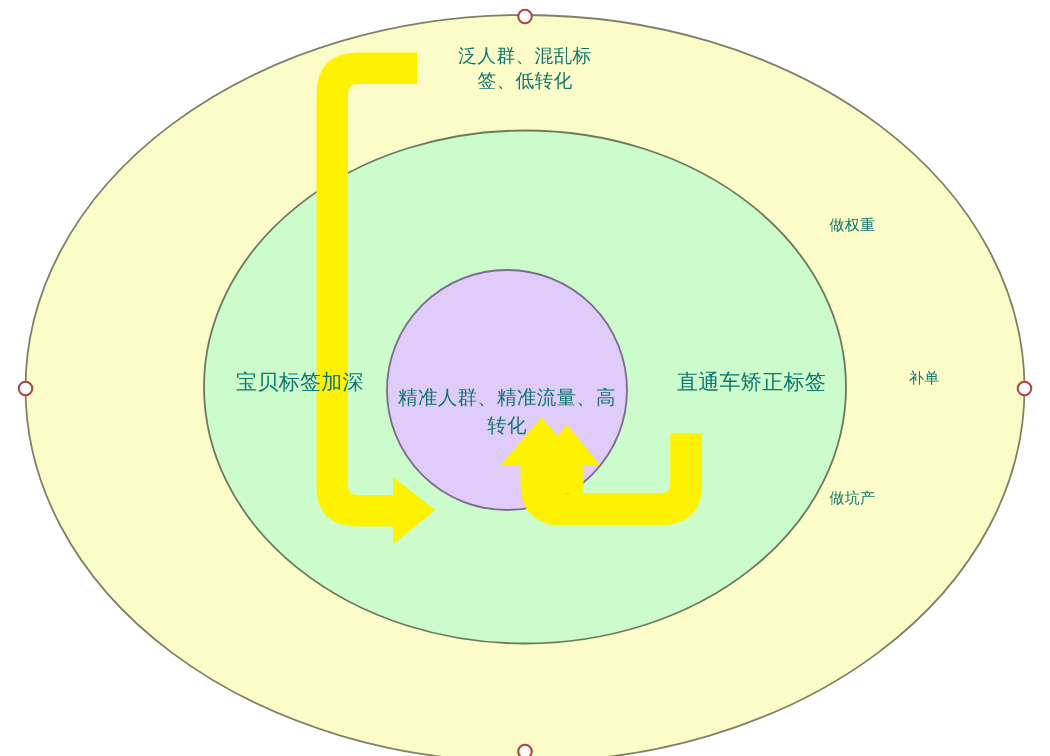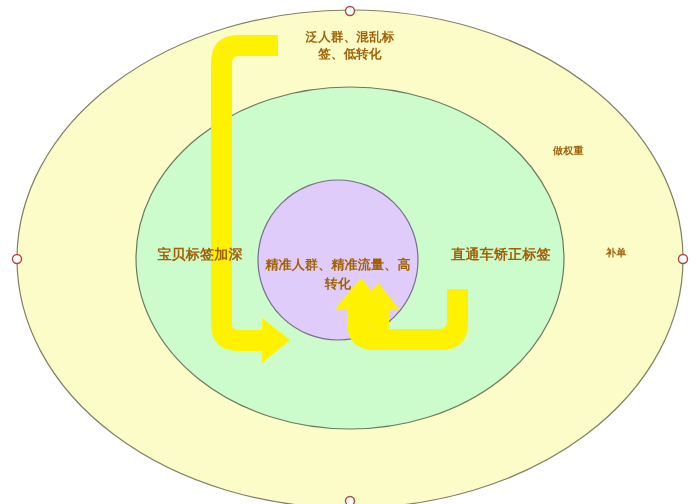--- a/index.html
+++ b/index.html
@@ -21,22 +21,22 @@
   #diagram-svg {
     position: absolute;
     left: 0;
     top: 0;
     width: 700px;
     height: 504px;
     display: block;
   }
   .label {
     position: absolute;
-    color: #a16207;
-    font-weight: bold;
+    color: #0f766e;
+    font-weight: normal;
     text-align: center;
     line-height: 1.35;
     white-space: pre-line;
     letter-spacing: 0.2px;
     pointer-events: none;
   }
   .label-outer-top {
     left: 292px;
     top: 29px;
     width: 116px;
@@ -104,14 +104,15 @@
   <div class="label label-ring-right">直通车矫正标签</div>
 
   <div class="label label-ring-left">宝贝标签加深</div>
 
   <div class="label label-center">精准人群、精准流量、高转化</div>
 
   <div class="label label-side label-side-1">做权重</div>
 
   <div class="label label-side label-side-2">补单</div>
 
+  <div class="label label-side label-side-3">做坑产</div>
 
 </div>
 
 </body></html>

